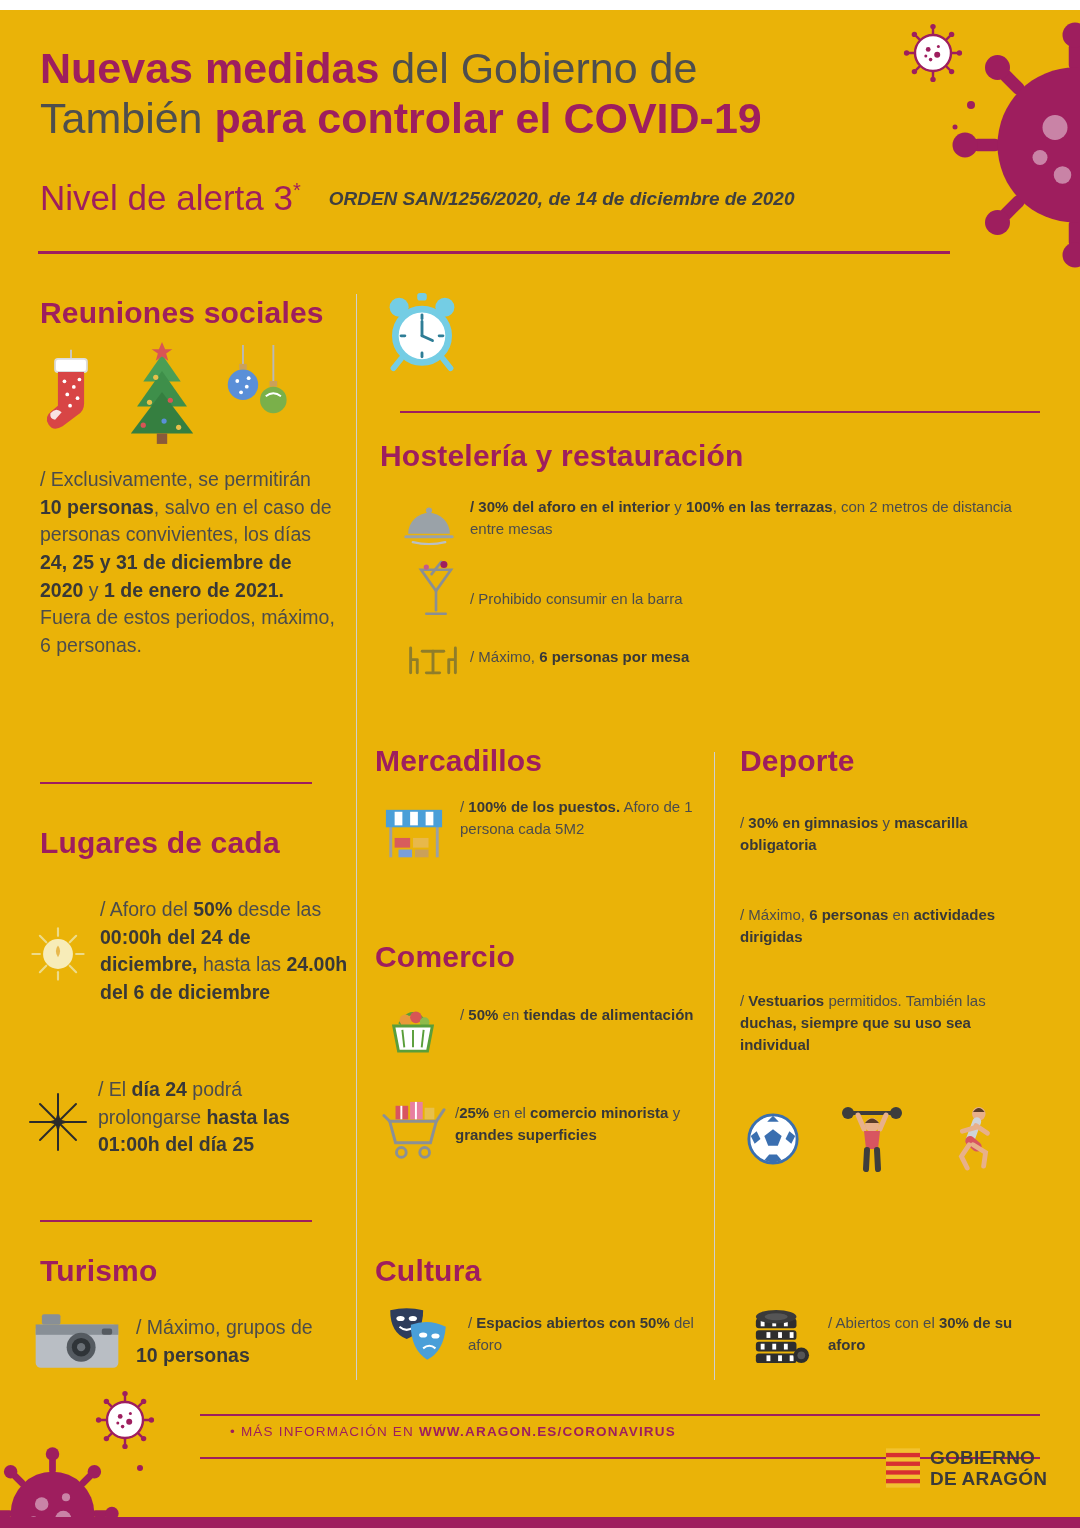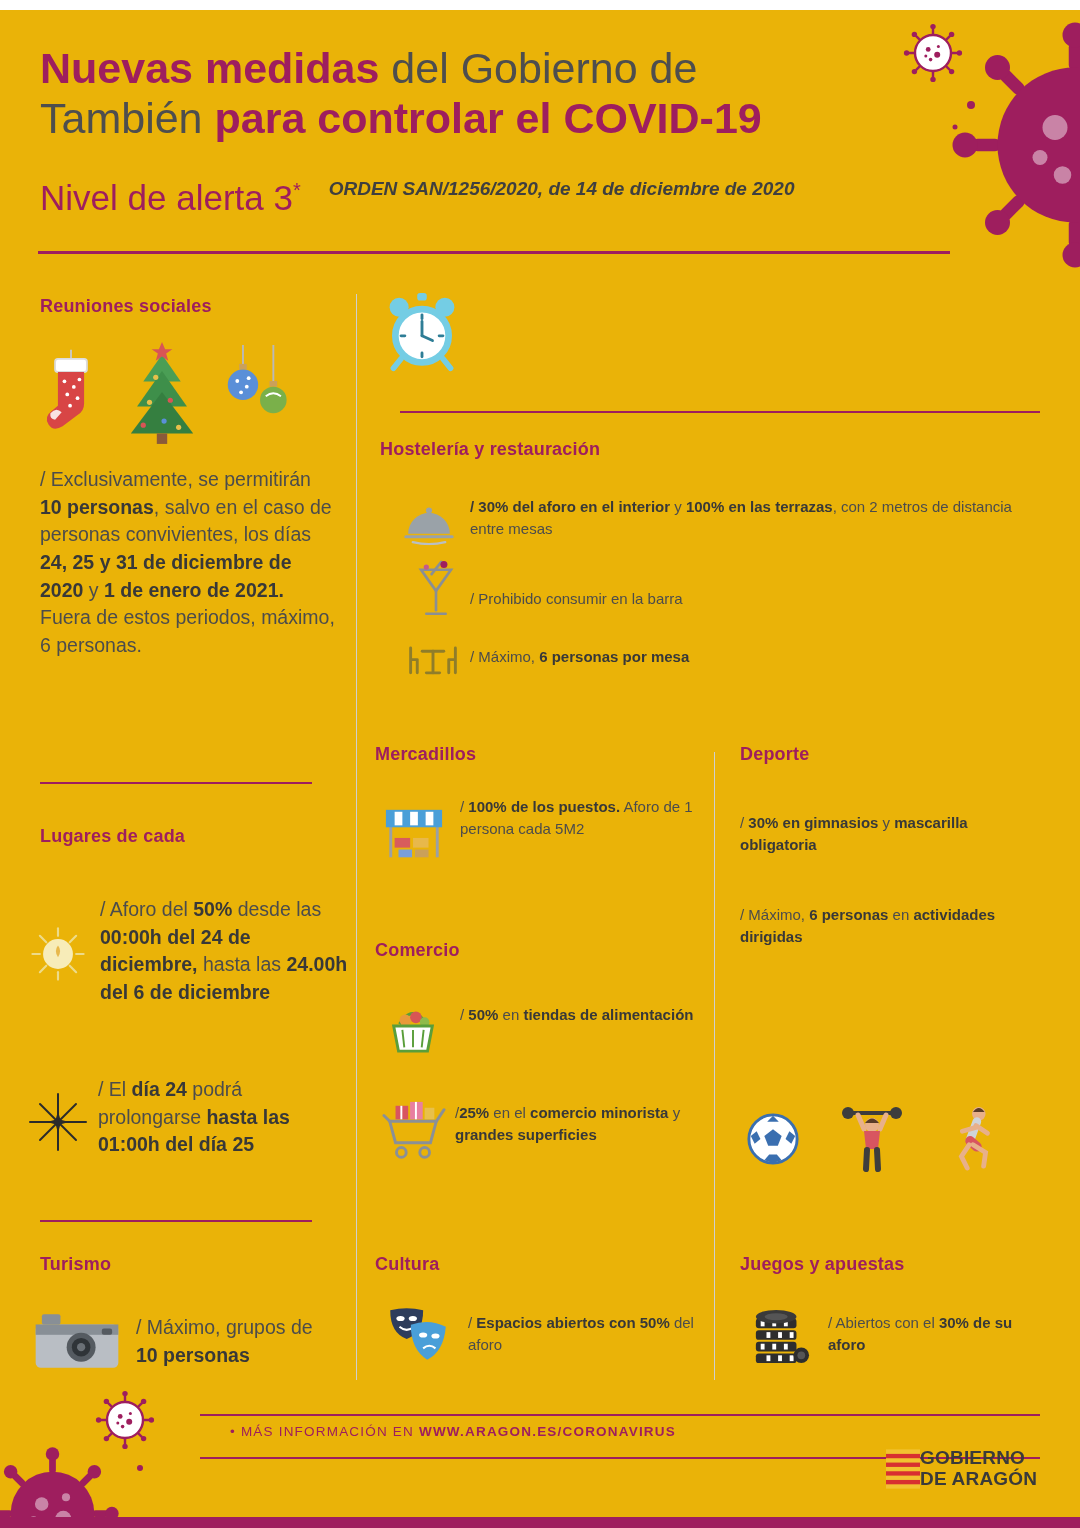--- a/index.html
+++ b/index.html
@@ -1,41 +1,41 @@
 <!DOCTYPE html>
 <html style="--accent: #9e1e5e;"><head>
 <meta charset="utf-8">
 <style>
   :root{ --accent:#9e1e5e; }
   *{margin:0;padding:0;box-sizing:border-box}
   html,body{background:#ffffff}
   body{font-family:"Liberation Sans",sans-serif;color:#4a4a4a}
   .page{position:relative;width:1080px;height:1528px;margin:10px auto;background:#eab308;overflow:hidden}
   .abs{position:absolute}
-  .sec-title{font-size:18px;font-weight:700;color:var(--accent);letter-spacing:.2px}
+  .sec-title{font-size:30px;font-weight:700;color:var(--accent);letter-spacing:.2px}
   .body-text{font-size:19.5px;line-height:1.42;color:#4c4c4c}
   .body-text-lg{font-size:15px;line-height:1.45;color:#4c4c4c}
   .b{font-weight:700;color:#383838}
   .hl{font-weight:700;color:var(--accent)}
   .rule{background:var(--accent)}
   .vline{width:1px;background:#cfcfcf}
   .title{font-size:43px;line-height:1.16;color:#4e4e4e;font-weight:400}
-  .alert-row{display:flex;gap:28px}
+  .alert-row{display:flex;align-items:flex-end;gap:28px}
   .alert-level{font-size:35px;color:var(--accent);font-weight:400}
   .alert-level sup{font-size:20px}
   .order-ref{font-size:19px;font-style:italic;font-weight:700;color:#3f3f3f;padding-bottom:8px}
   .closure-prefix{font-size:25px;font-weight:700;color:#3c3c3c}
   .closure-row{display:flex;align-items:baseline;gap:14px;margin-top:2px}
   .closure-time{font-size:42px;font-weight:700;color:var(--accent)}
   .closure-suffix{font-size:22px;font-weight:700;color:#3c3c3c}
   .xmas-row{display:flex;gap:16px;align-items:flex-start}
   .sports-row{display:flex;gap:40px;align-items:center}
   .footer-info{font-size:13.5px;letter-spacing:1.2px;color:var(--accent)}
   .footer-info .url{font-weight:700}
-  .logo{display:flex;gap:0;align-items:flex-end}
+  .logo{display:flex;gap:10px;align-items:flex-start}
   .logo-text{font-size:19px;font-weight:700;color:#3a3a3a;line-height:1.08;letter-spacing:.2px}
 </style>
 </head>
 <body>
 
 <svg width="0" height="0" style="position:absolute" aria-hidden="true">
 <defs>
   <symbol id="sym-virus-o" viewBox="0 0 100 100">
     <g fill="none" stroke="currentColor" stroke-width="4" stroke-linecap="round">
       <line x1="82" y1="50" x2="89" y2="50"></line>
@@ -463,34 +463,34 @@
 
   <h2 class="abs sec-title" style="left:375px;top:1244px">Cultura</h2>
   <svg class="abs" style="left:382px;top:1296px;width:72px;height:60px" viewBox="0 0 70 58">
       <use href="#sym-masks"></use>
     </svg>
   <p class="abs body-text-lg" style="left:468px;top:1302px;width:230px"><span>/ </span><span class="b">Espacios abiertos con 50%</span><span> del aforo</span></p>
 
   <h2 class="abs sec-title" style="left:740px;top:734px">Deporte</h2>
   <p class="abs body-text-lg" style="left:740px;top:802px;width:298px"><span>/ </span><span class="b">30% en gimnasios</span><span> y </span><span class="b">mascarilla obligatoria</span></p>
   <p class="abs body-text-lg" style="left:740px;top:894px;width:298px"><span>/ Máximo, </span><span class="b">6 personas</span><span> en </span><span class="b">actividades dirigidas</span></p>
+  <p class="abs body-text-lg" style="left:740px;top:980px;width:302px"><span>/ </span><span class="b">Vestuarios</span><span> permitidos. También las </span><span class="b">duchas, siempre que su uso sea individual</span></p>
 
   <div class="abs sports-row" style="left:746px;top:1092px;width:300px">
     <svg style="width:54px;height:54px" viewBox="0 0 56 56">
         <use href="#sym-ball"></use>
       </svg>
     <svg style="width:64px;height:74px" viewBox="0 0 64 72">
         <use href="#sym-lifter"></use>
       </svg>
     <svg style="width:58px;height:74px" viewBox="0 0 60 72">
         <use href="#sym-runner"></use>
       </svg>
   </div>
 
-  <h2 class="abs sec-title" style="left:740px;top:1244px">Juegos y apuestas</h2>
   <svg class="abs" style="left:752px;top:1294px;width:58px;height:64px" viewBox="0 0 60 64">
       <use href="#sym-chips"></use>
     </svg>
   <p class="abs body-text-lg" style="left:828px;top:1302px;width:220px"><span>/ Abiertos con el </span><span class="b">30% de su aforo</span></p>
 
   <svg class="abs" style="left:-20px;top:1378px;width:215px;height:150px;color:var(--accent)" viewBox="0 0 215 150">
     <use href="#sym-virus-o" x="115" y="2" width="60" height="60"></use>
     <use href="#sym-virus-f" x="5" y="58" width="135" height="135"></use>
     <circle cx="160" cy="80" r="3" fill="currentColor"></circle>
   </svg>

